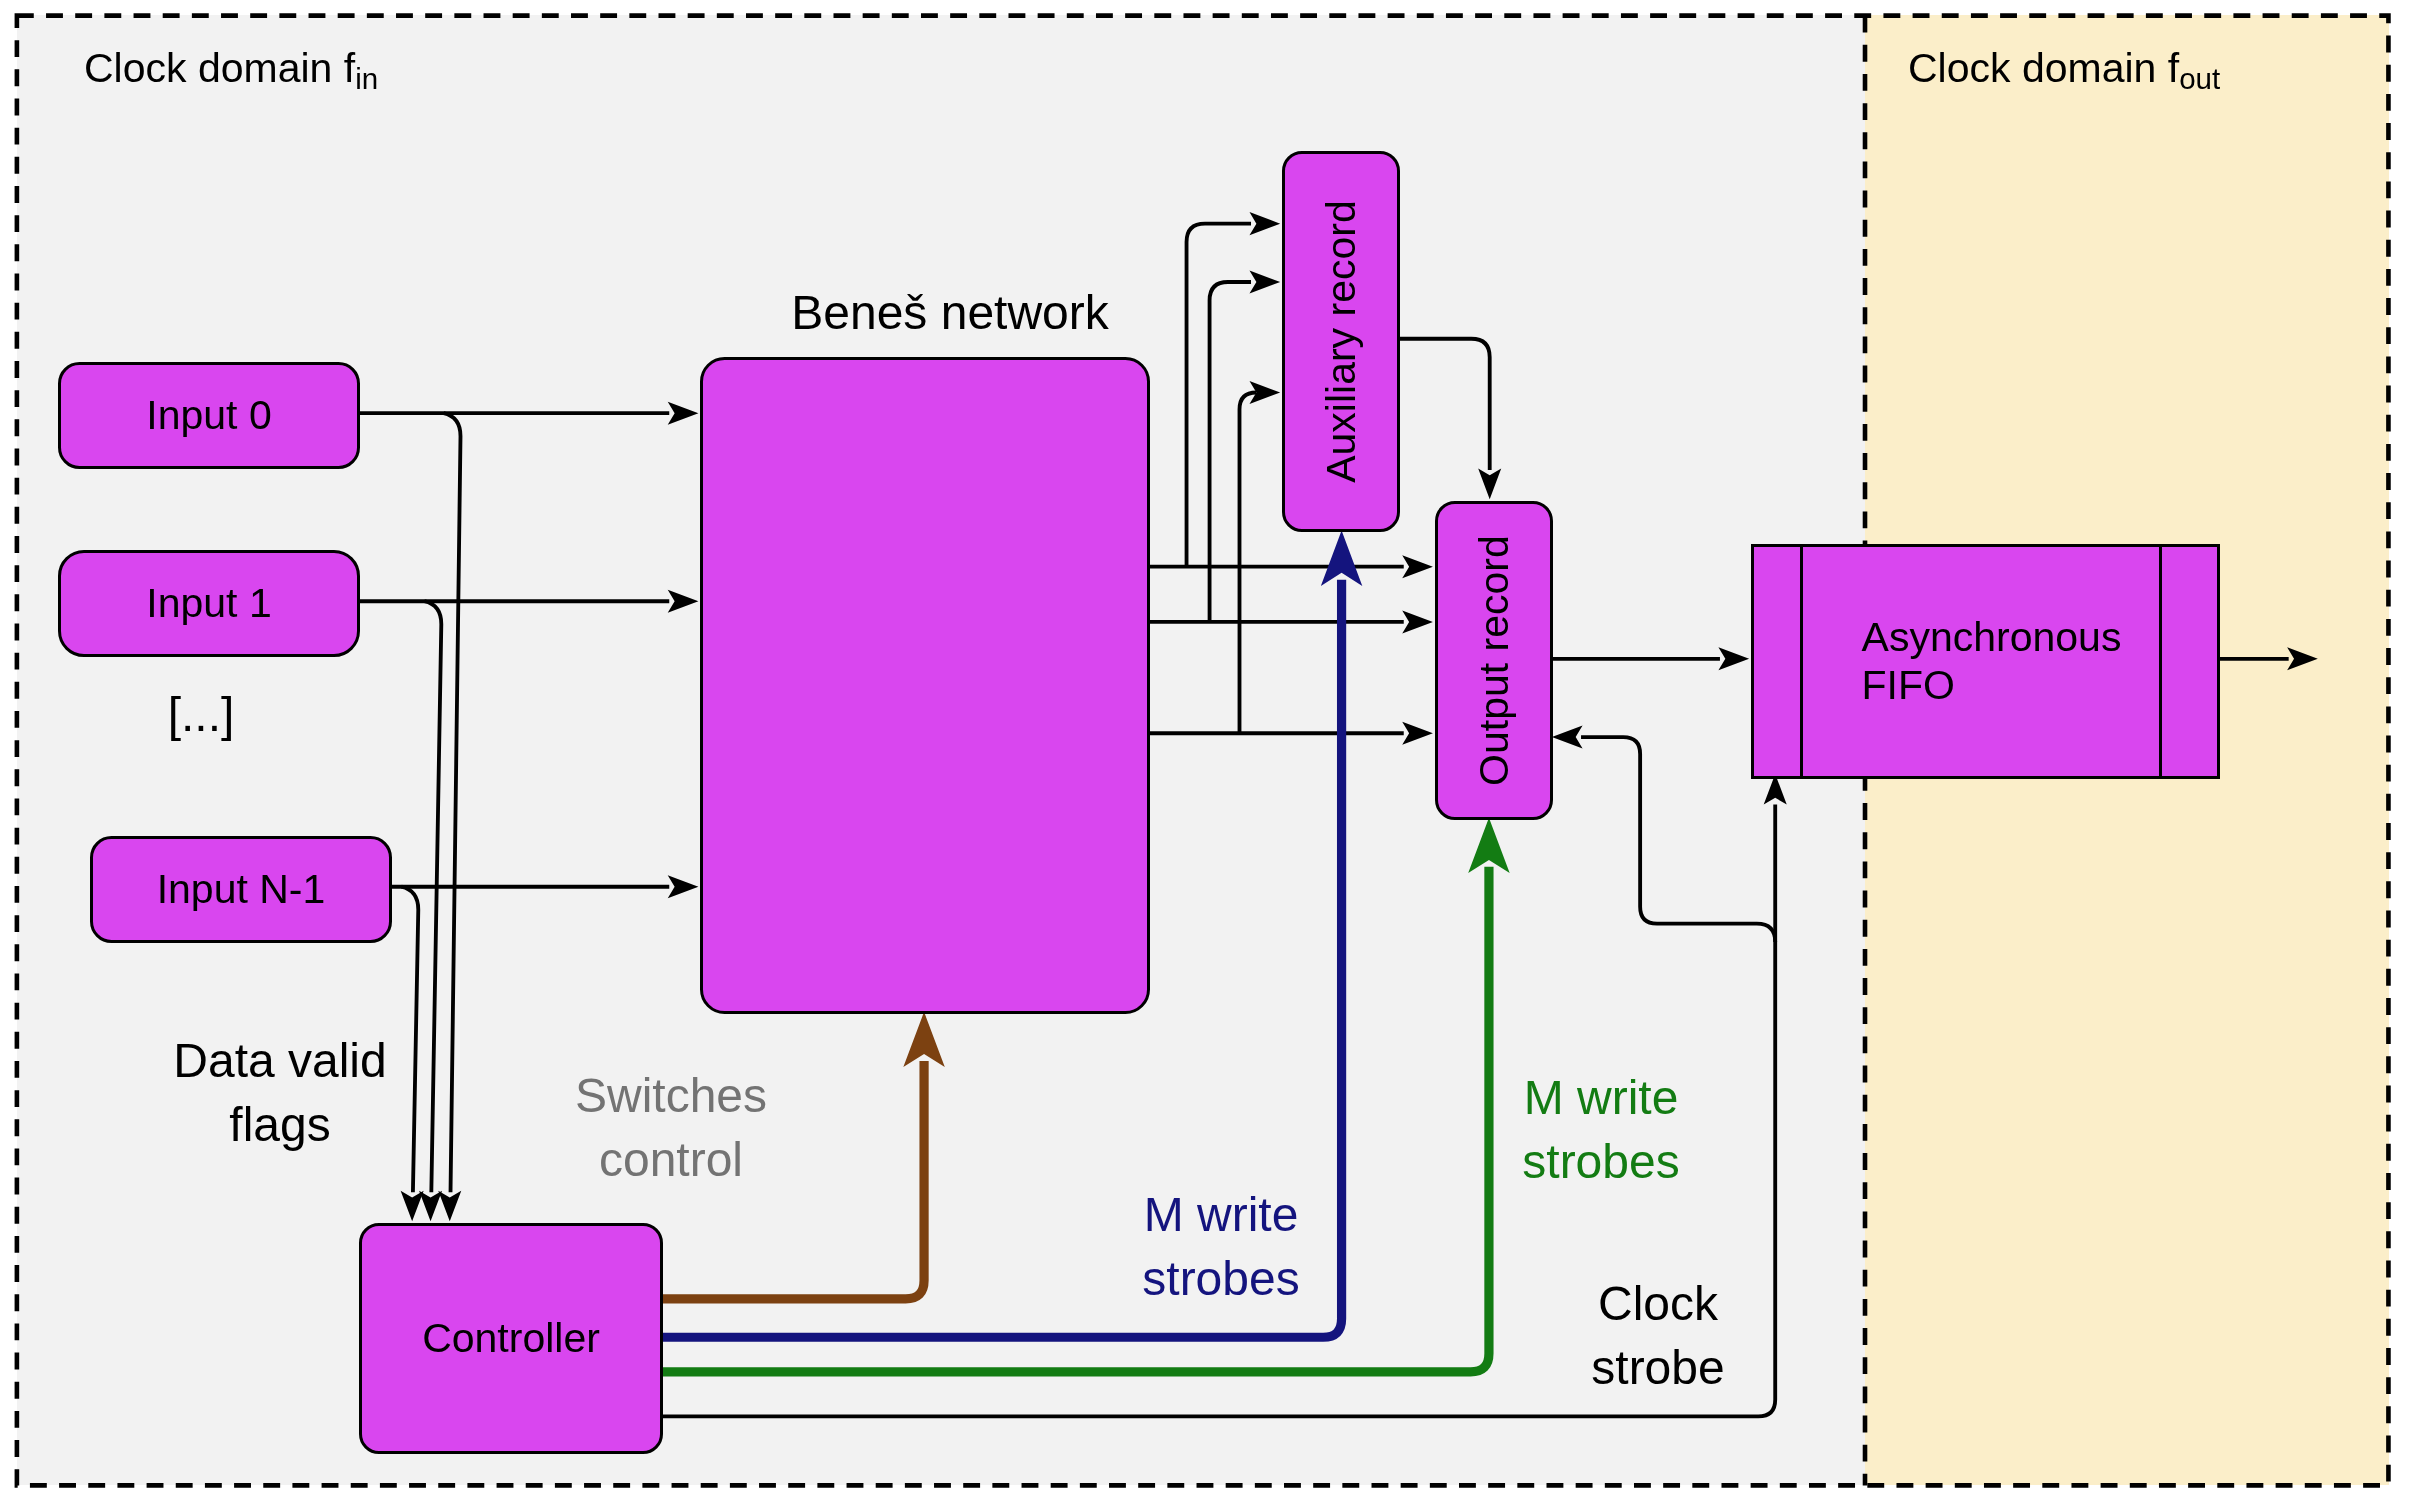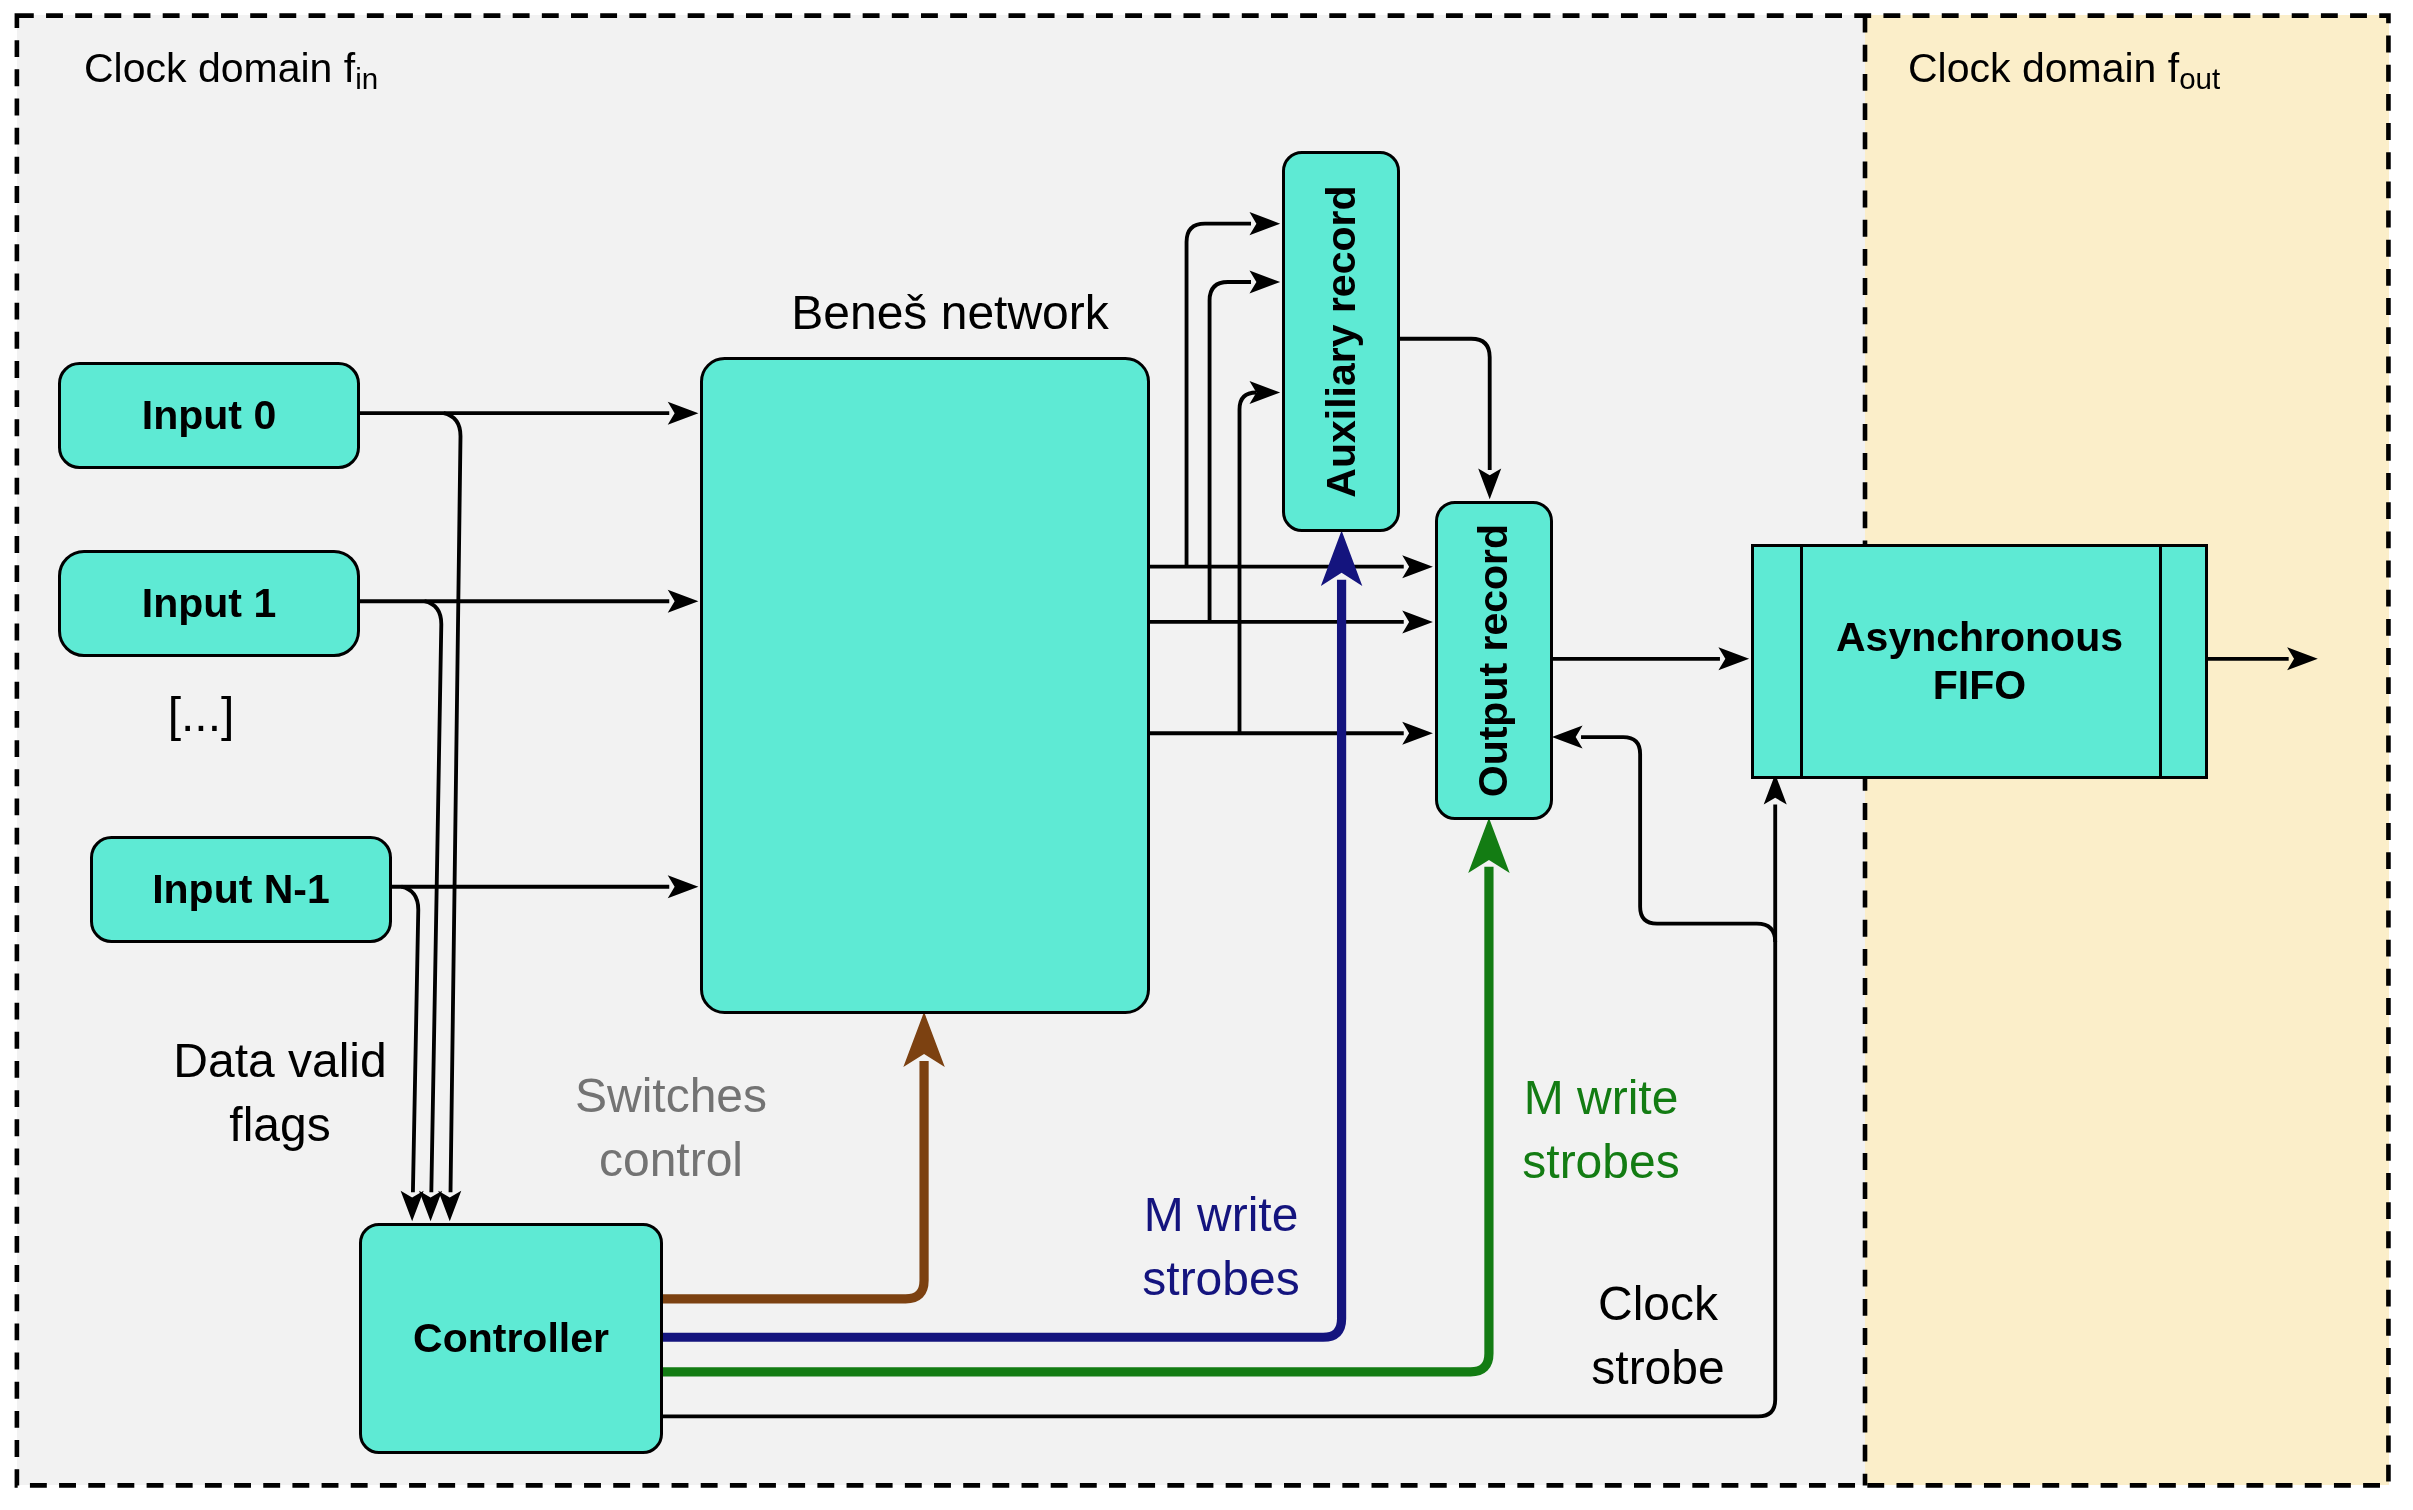--- a/index.html
+++ b/index.html
@@ -1,22 +1,22 @@
 <!DOCTYPE html>
 <html style="font-size:12.3px"><head>
 <meta charset="utf-8">
 <style>
   html,body{margin:0;padding:0;background:#ffffff;}
   #canvas{position:relative;width:2413px;height:1511px;background:#ffffff;
           font-family:"Liberation Sans",sans-serif;color:#000;overflow:hidden;}
   .region{position:absolute;}
   #svg-layer{position:absolute;left:0;top:0;width:2413px;height:1511px;}
-  .node{position:absolute;background:#5eead4;border:3.8px solid #000;border-radius:21.5px;
+  .node{position:absolute;background:#d946ef;border:3.8px solid #000;border-radius:21.5px;
         display:flex;align-items:center;justify-content:center;
-        font-size:41px;line-height:1.15;text-align:center;font-weight:bold;}
+        font-size:41px;line-height:1.15;}
   .vtext{transform:rotate(-90deg);white-space:nowrap;}
   .lbl{position:absolute;transform:translate(-50%,-50%);font-size:48px;line-height:1.33;
        text-align:center;white-space:pre-line;}
   .domain-lbl{position:absolute;font-size:41px;white-space:nowrap;}
   .domain-lbl sub{font-size:0.72em;vertical-align:-0.25em;}
   .fifo-cell{position:absolute;top:0;bottom:0;width:0;border-left:3.8px solid #000;}
 </style>
 </head>
 <body>
 
@@ -109,21 +109,21 @@
   <div class="node" style="left:700px;top:357px;width:444px;height:651px;border-radius:24.6px;"></div>
 
   <div class="node" style="left:1282px;top:151px;width:112px;height:375px;border-radius:20px;">
     <span class="vtext">Auxiliary record</span>
   </div>
 
   <div class="node" style="left:1435px;top:501px;width:112px;height:313px;border-radius:20px;">
     <span class="vtext">Output record</span>
   </div>
 
-  <div class="node" style="left:1751px;top:544px;width:451px;height:229px;border-radius:0;">
+  <div class="node" style="left:1751px;top:544px;width:451px;height:229px;border-radius:0;padding-left:12px;">
     <div class="fifo-cell" style="left:46px;"></div>
     <div class="fifo-cell" style="left:405px;"></div>
     <span style="white-space:pre-line;">Asynchronous
 FIFO</span>
   </div>
 
   <div class="node" style="left:359px;top:1223px;width:298px;height:225px;border-radius:20px;">
     <span>Controller</span>
   </div>
 

